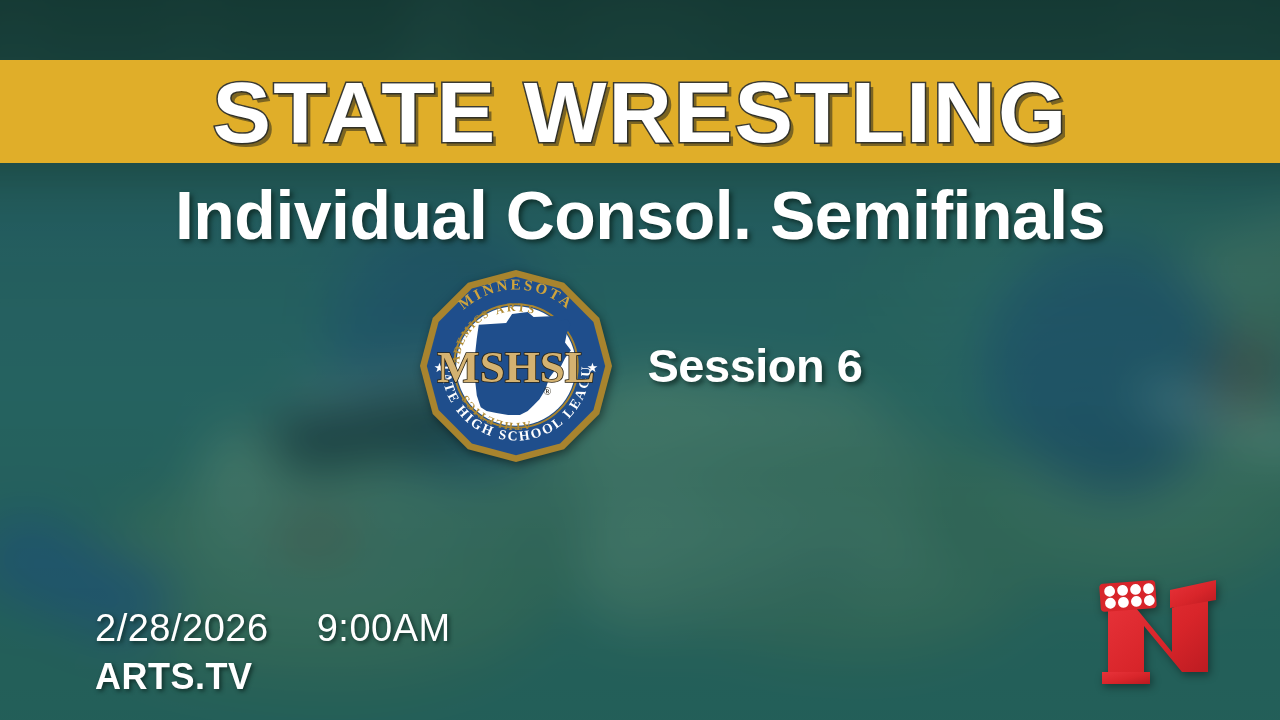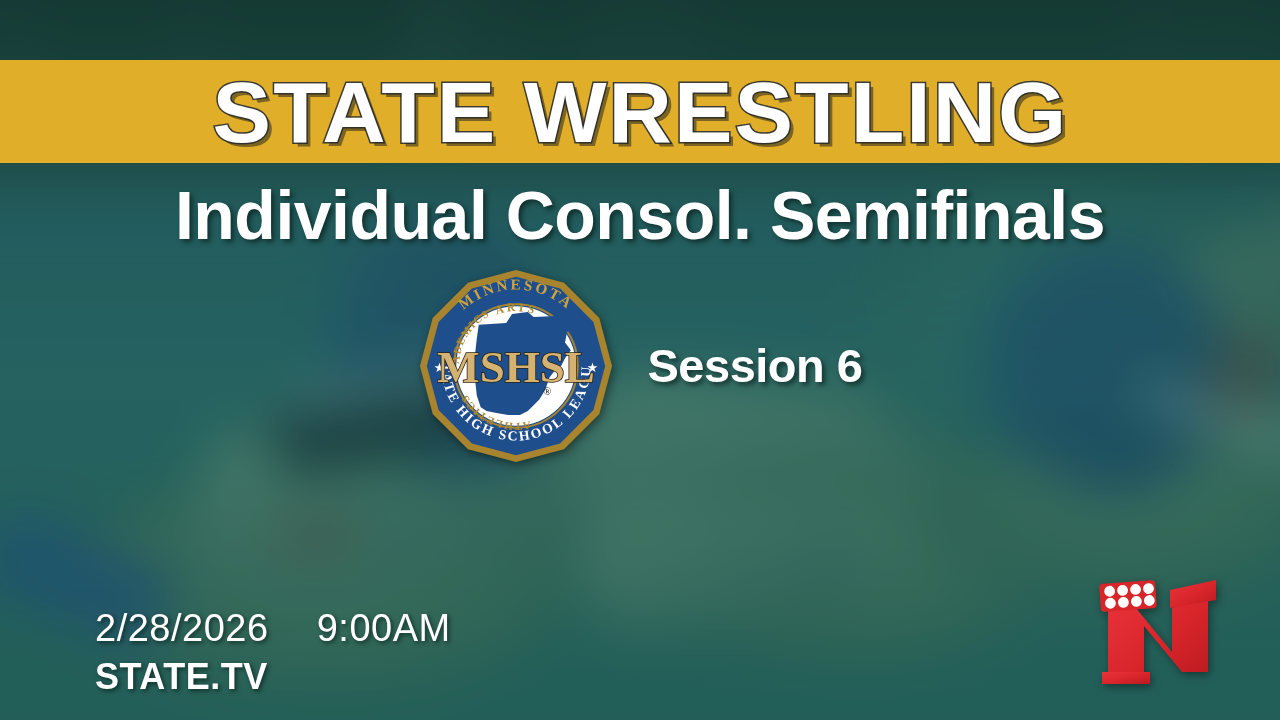--- a/index.html
+++ b/index.html
@@ -344,21 +344,21 @@
       <div class="session-line">Session 6</div>
     </div>
   </div>
 
   <div class="footer-info">
     <div class="footer-datetime">
       <span>2/28/2026</span>
       <span class="gap"></span>
       <span>9:00AM</span>
     </div>
-    <div class="footer-site">STATE.TV</div>
+    <div class="footer-site">ARTS.TV</div>
   </div>
 
   <div class="nspn-logo">
     <svg viewBox="0 0 132 118" xmlns="http://www.w3.org/2000/svg">
       <defs>
         <linearGradient id="redGrad" x1="0" y1="0" x2="1" y2="1">
           <stop offset="0%" stop-color="#e8333a"></stop>
           <stop offset="55%" stop-color="#d8252a"></stop>
           <stop offset="100%" stop-color="#b81a20"></stop>
         </linearGradient>

